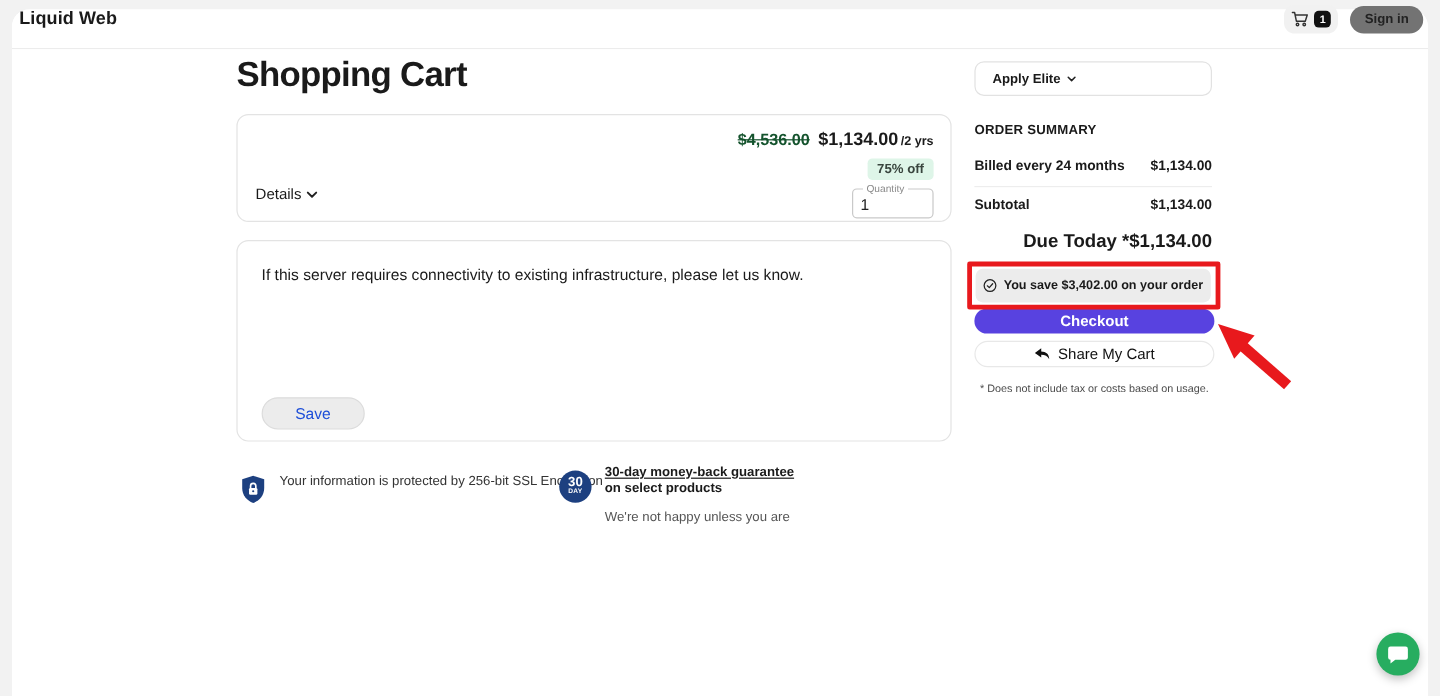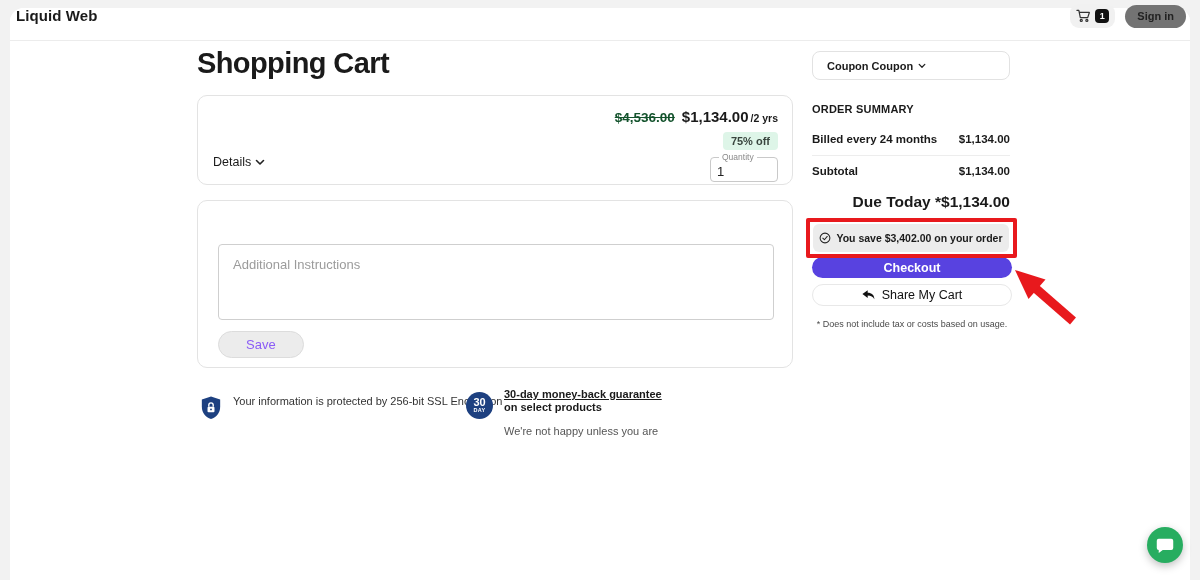--- a/index.html
+++ b/index.html
@@ -32,21 +32,21 @@
   .discount-badge { position:absolute; right:14px; top:36px; background:#def5e8; color:#39453e; font-size:11px; font-weight:600; border-radius:4px; padding:3px 8px; }
   .qty-fieldset { position:absolute; right:14px; top:56px; width:68px; height:30px; border:1px solid #c9c9c9; border-radius:4px; padding:0 6px; }
   .qty-fieldset legend { font-size:8.5px; color:#8a8a8a; padding:0 3px; margin-left:2px; }
   .qty-input { border:none; outline:none; width:50px; font-family:inherit; font-size:13px; color:#222; margin-top:-2px; }
 
   
   #instr-card { left:197px; top:200px; width:596px; height:168px; }
   .instr-prompt { position:absolute; left:20px; top:20px; font-size:13px; font-weight:500; }
   .instr-textarea { position:absolute; left:20px; top:43px; width:556px; height:76px; border:1px solid #cfcfcf; border-radius:4px; resize:none; font-family:inherit; font-size:13px; padding:12px 14px; color:#333; outline:none; }
   .instr-textarea::placeholder { color:#9b9b9b; }
-  .save-btn { position:absolute; left:20px; top:130px; background:#ececec; border:1px solid #dcdcdc; border-radius:16px; color:#8b5cf6; font-family:inherit; font-size:13px; padding:5px 27px; cursor:pointer; }
+  .save-btn { position:absolute; left:20px; top:130px; background:#ececec; border:1px solid #dcdcdc; border-radius:16px; color:#1d4ed8; font-family:inherit; font-size:13px; padding:5px 27px; cursor:pointer; }
 
   
   .trust { position:absolute; display:flex; gap:11px; align-items:flex-start; }
   #trust-ssl { left:200px; top:393px; }
   #trust-mbg { left:466px; top:388px; }
   .t-title { font-size:11px; font-weight:700; }
   .t-sub { font-size:11px; color:#333; margin-top:2px; }
   .mbg-title { font-size:11px; font-weight:700; text-decoration:underline; }
   .mbg-l2 { font-size:11px; font-weight:700; margin-top:1px; }
   .mbg-l3 { font-size:11px; color:#555; margin-top:12px; }
@@ -116,21 +116,21 @@
     <span class="term">/2 yrs</span>
   </div>
   <div class="discount-badge">75% off</div>
   <fieldset class="qty-fieldset">
     <legend>Quantity</legend>
     <input class="qty-input" value="1" style="">
   </fieldset>
 </div>
 
 <div class="card" id="instr-card">
-  <textarea class="instr-textarea" placeholder="Additional Instructions" style=""></textarea>
+  <div class="instr-prompt">If this server requires connectivity to existing infrastructure, please let us know.</div>
   <button class="save-btn">Save</button>
 </div>
 
 <div class="trust" id="trust-ssl">
   <span style="display:flex; margin-top:2px;">
     <svg width="22" height="26" viewBox="0 0 24 27">
       <path d="M12 1 22 4.2 V12 C22 18.5 18 23.4 12 25.6 C6 23.4 2 18.5 2 12 V4.2 Z" fill="#1d4080"></path>
       <rect x="8.2" y="12" width="7.6" height="6.2" rx="1.2" fill="#fff"></rect>
       <path d="M9.6 12 V10.3 a2.4 2.4 0 0 1 4.8 0 V12" fill="none" stroke="#fff" stroke-width="1.5"></path>
       <circle cx="12" cy="15" r="1" fill="#1d4080"></circle>
@@ -147,21 +147,21 @@
     <span class="dday">DAY</span>
   </div>
   <div>
     <div class="mbg-title">30-day money-back guarantee</div>
     <div class="mbg-l2">on select products</div>
     <div class="mbg-l3">We're not happy unless you are</div>
   </div>
 </div>
 
 <div class="coupon-box">
-  <span>Coupon Coupon</span>
+  <span>Apply Elite</span>
   <span style="display:flex;">
     <svg width="8" height="6" viewBox="0 0 10 7" fill="none" stroke="#222" stroke-width="1.6" stroke-linecap="round" stroke-linejoin="round">
         <path d="M1.5 1.5 5 5l3.5-3.5"></path>
       </svg>
   </span>
 </div>
 
 <div class="summary-title">ORDER SUMMARY</div>
 
 <div class="srow" style="top:133px;">

